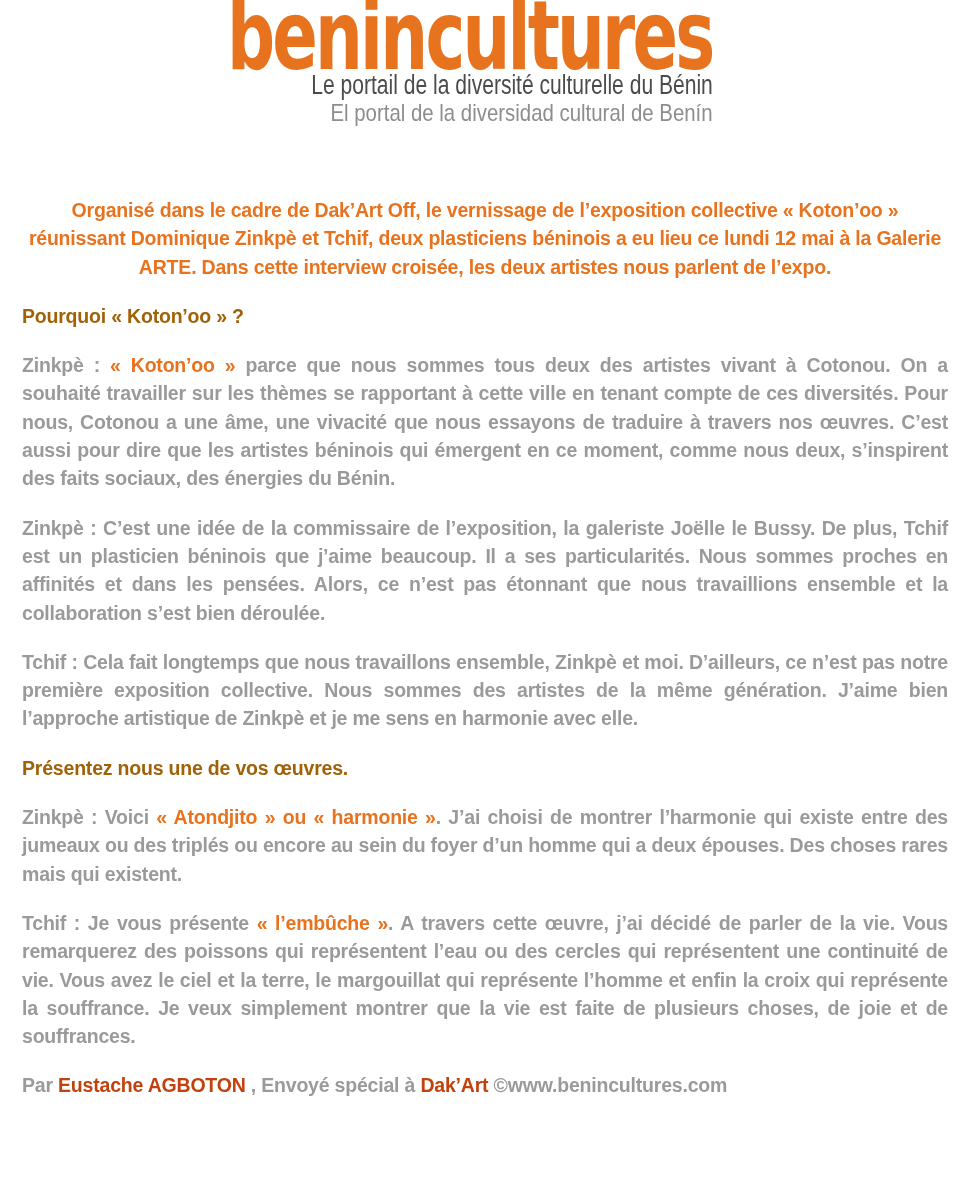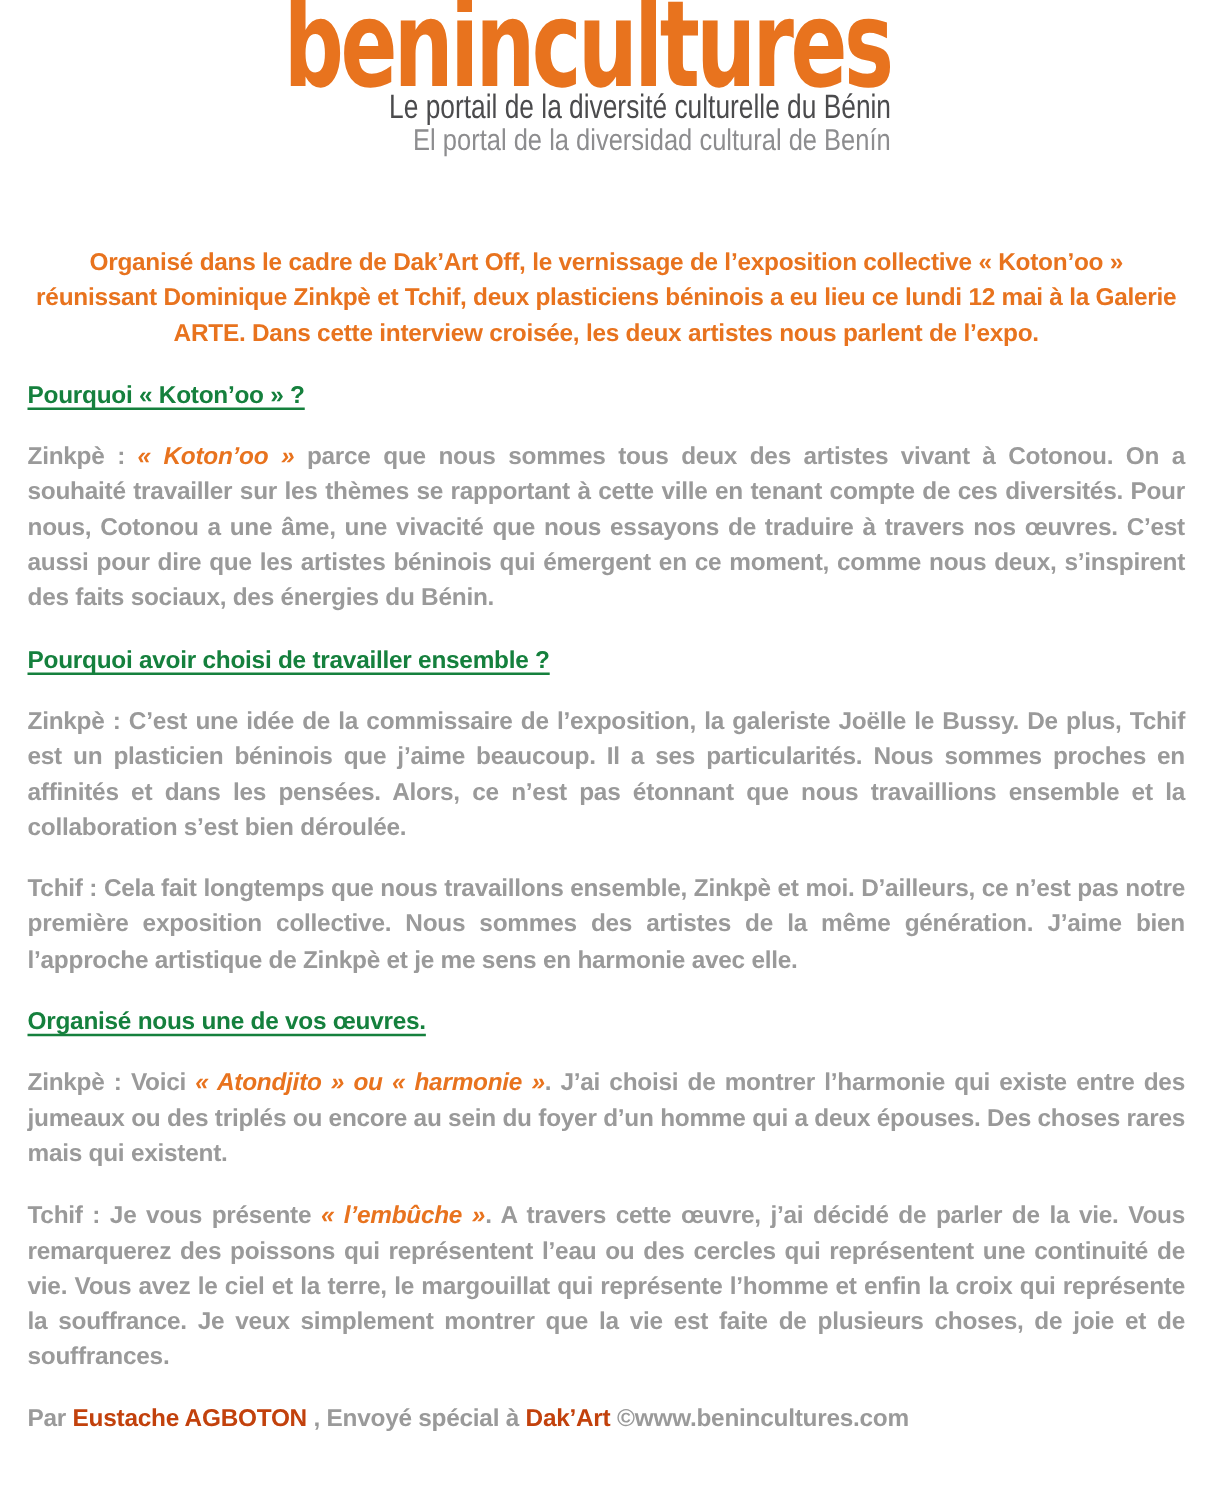--- a/index.html
+++ b/index.html
@@ -75,37 +75,35 @@
     margin: 0 0 21px 0;
     padding: 0;
   }
   .intro {
     color: #E8731E;
     text-align: center;
   }
   .heading {
     font-size: inherit;
     font-weight: 700;
-    color: #15803d;
-    text-decoration: underline;
+    color: #a16207;
     text-decoration-thickness: 2px;
     text-underline-offset: 4px;
   }
   .para {
     text-align: justify;
   }
   .byline, .expo {
     text-align: left;
   }
   .accent {
     color: #c2410c;
   }
   .accent-italic {
     color: #E8731E;
-    font-style: italic;
   }
 </style>
 </head>
 <body>
 
 <div class="page">
 
   <header class="logo-block">
     <div class="logo-title">benincultures</div>
     <div class="tagline tagline-fr">Le portail de la diversité culturelle du Bénin</div>
@@ -113,27 +111,26 @@
   </header>
 
   <main class="article">
 
     <p class="intro">Organisé dans le cadre de Dak’Art Off, le vernissage de l’exposition collective « Koton’oo » réunissant Dominique Zinkpè et Tchif, deux plasticiens béninois a eu lieu ce lundi 12 mai à la Galerie ARTE. Dans cette interview croisée, les deux artistes nous parlent de l’expo.</p>
 
     <h2 class="heading">Pourquoi « Koton’oo » ?</h2>
 
     <p class="para"><span>Zinkpè : </span><span class="accent-italic">« Koton’oo » </span><span>parce que nous sommes tous deux des artistes vivant à Cotonou. On a souhaité travailler sur les thèmes se rapportant à cette ville en tenant compte de ces diversités. Pour nous, Cotonou a une âme, une vivacité que nous essayons de traduire à travers nos œuvres. C’est aussi pour dire que les artistes béninois qui émergent en ce moment, comme nous deux, s’inspirent des faits sociaux, des énergies du Bénin.</span></p>
 
-    <h2 class="heading">Pourquoi avoir choisi de travailler ensemble ?</h2>
 
     <p class="para"><span>Zinkpè : C’est une idée de la commissaire de l’exposition, la galeriste Joëlle le Bussy. De plus, Tchif est un plasticien béninois que j’aime beaucoup. Il a ses particularités. Nous sommes proches en affinités et dans les pensées. Alors, ce n’est pas étonnant que nous travaillions ensemble et la collaboration s’est bien déroulée.</span></p>
 
     <p class="para"><span>Tchif : Cela fait longtemps que nous travaillons ensemble, Zinkpè et moi. D’ailleurs, ce n’est pas notre première exposition collective. Nous sommes des artistes de la même génération. J’aime bien l’approche artistique de Zinkpè et je me sens en harmonie avec elle.</span></p>
 
-    <h2 class="heading">Organisé nous une de vos œuvres.</h2>
+    <h2 class="heading">Présentez nous une de vos œuvres.</h2>
 
     <p class="para"><span>Zinkpè : Voici </span><span class="accent-italic">« Atondjito » ou « harmonie »</span><span>. J’ai choisi de montrer l’harmonie qui existe entre des jumeaux ou des triplés ou encore au sein du foyer d’un homme qui a deux épouses. Des choses rares mais qui existent.</span></p>
 
     <p class="para"><span>Tchif : Je vous présente </span><span class="accent-italic">« l’embûche »</span><span>. A travers cette œuvre, j’ai décidé de parler de la vie. Vous remarquerez des poissons qui représentent l’eau ou des cercles qui représentent une continuité de vie. Vous avez le ciel et la terre, le margouillat qui représente l’homme et enfin la croix qui représente la souffrance. Je veux simplement montrer que la vie est faite de plusieurs choses, de joie et de souffrances.</span></p>
 
     <p class="byline"><span>Par </span><span class="accent">Eustache AGBOTON</span><span> , Envoyé spécial à </span><span class="accent">Dak’Art</span><span> ©www.benincultures.com</span></p>
 
 
   </main>
 </div>

